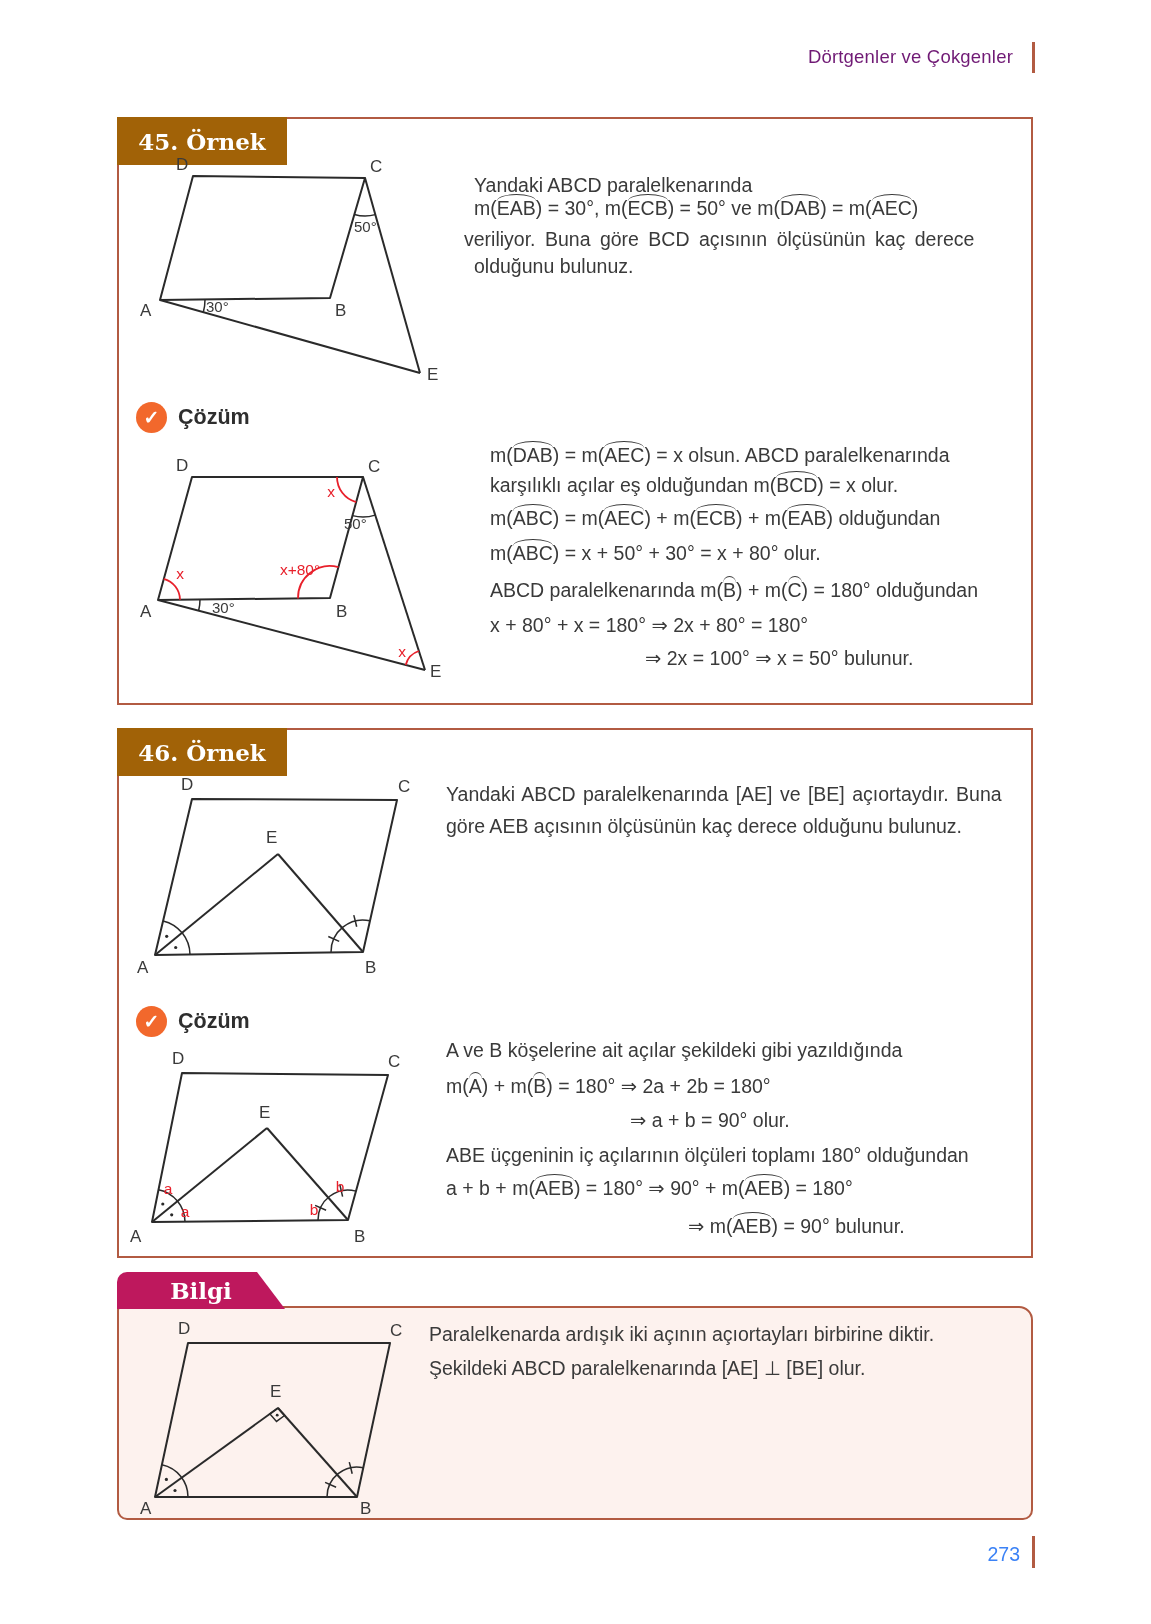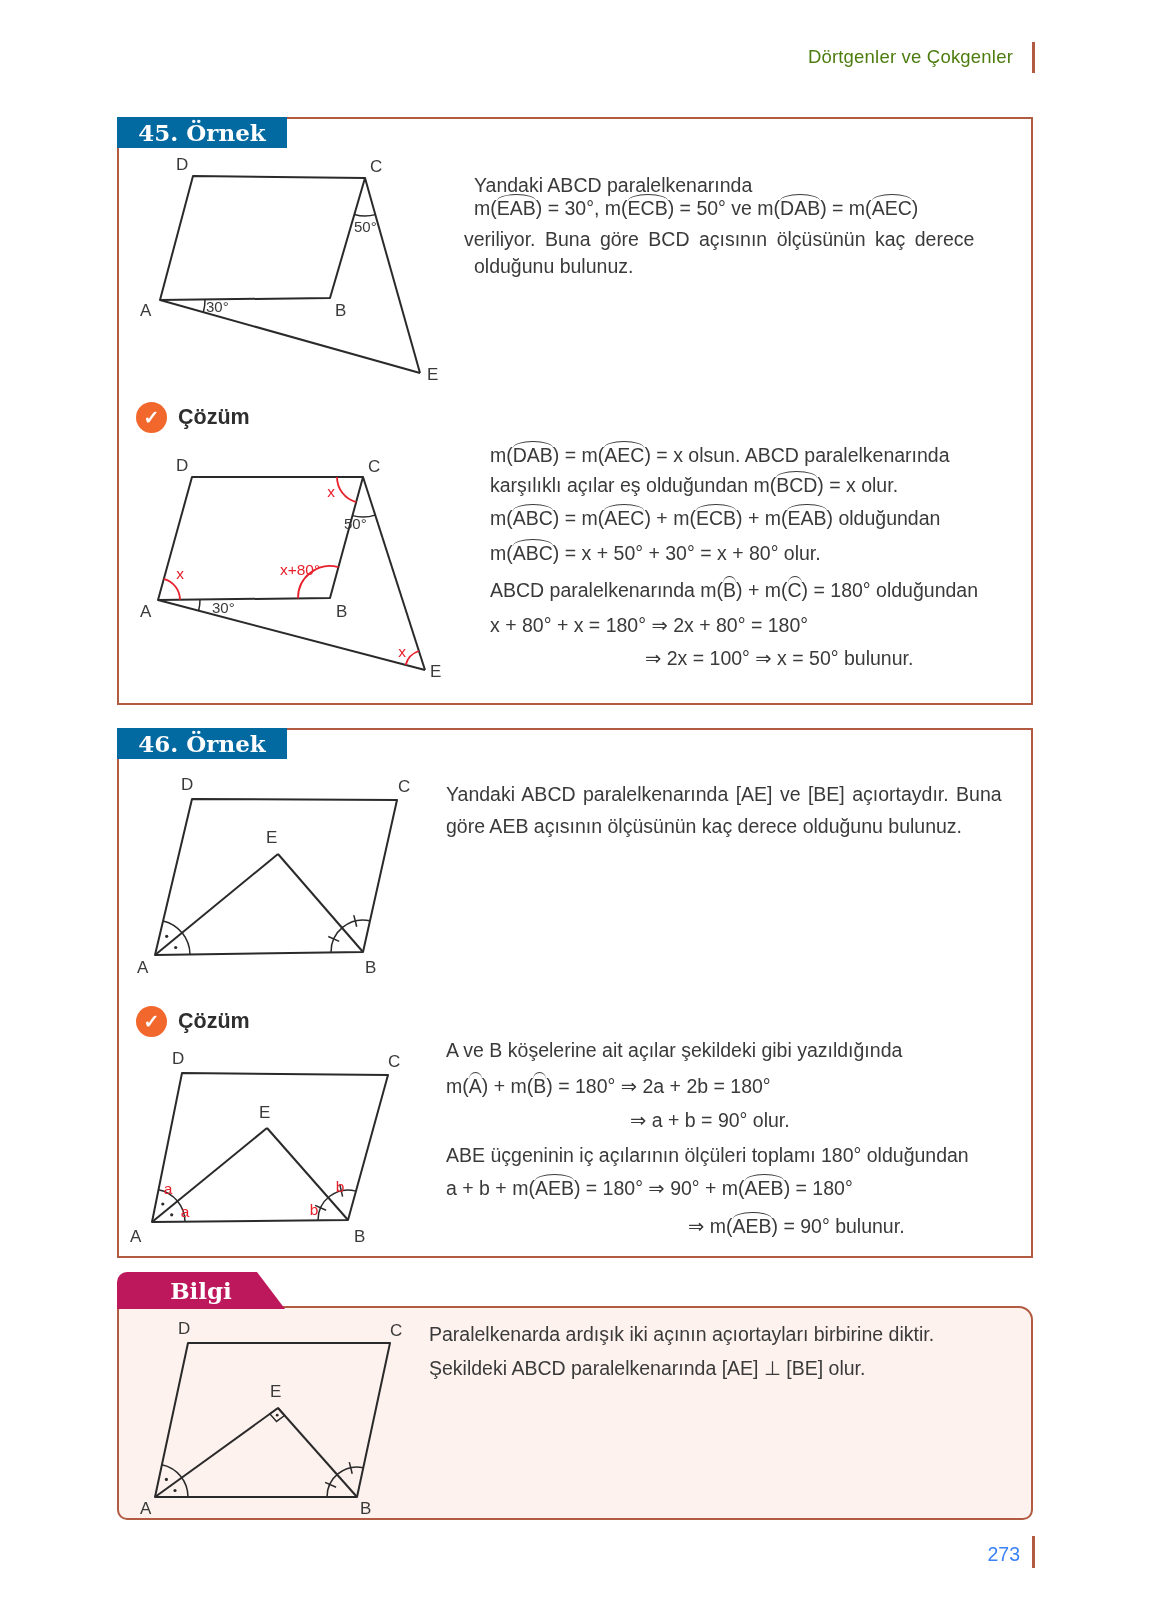--- a/index.html
+++ b/index.html
@@ -1,25 +1,25 @@
 <!DOCTYPE html>
 <html><head>
 <meta charset="utf-8">
 <style>
   html,body{margin:0;padding:0;}
   body{
     width:1151px;height:1624px;background:#ffffff;position:relative;
     font-family:"Liberation Sans",sans-serif;color:#3a3a3a;overflow:hidden;
   }
   
-  .page-header-title{position:absolute;top:46px;right:138px;font-size:18.5px;color:#4d7c0f;letter-spacing:.2px;}
+  .page-header-title{position:absolute;top:46px;right:138px;font-size:18.5px;color:#701a75;letter-spacing:.2px;}
   .vbar{position:absolute;width:3px;background:#b25b42;}
   
   .example-box{position:absolute;left:117px;width:916px;border:2px solid #b25b42;background:#fff;box-sizing:border-box;}
-  .ex-tab{position:absolute;left:-2px;top:-2px;width:170px;height:31px;background:#0369a1;color:#fff;
+  .ex-tab{position:absolute;left:-2px;top:-2px;width:170px;height:48px;background:#a16207;color:#fff;
     font-family:"DejaVu Serif",serif;font-weight:bold;font-size:23px;display:flex;align-items:center;justify-content:center;}
   
   .info-tab{position:absolute;left:117px;top:1272px;width:168px;height:37px;background:#be185d;color:#fff;
     font-family:"DejaVu Serif",serif;font-weight:bold;font-size:23px;display:flex;align-items:center;justify-content:center;
     border-top-left-radius:10px;clip-path:polygon(0 0,calc(100% - 28px) 0,100% 100%,0 100%);}
   .info-box{position:absolute;left:117px;top:1306px;width:916px;height:214px;background:#fdf2ee;
     border:2.5px solid #b25b42;border-radius:4px 14px 10px 10px;box-sizing:border-box;}
   
   .line{position:absolute;font-size:19.5px;white-space:nowrap;color:#3a3a3a;}
   .just3{word-spacing:4px;}

